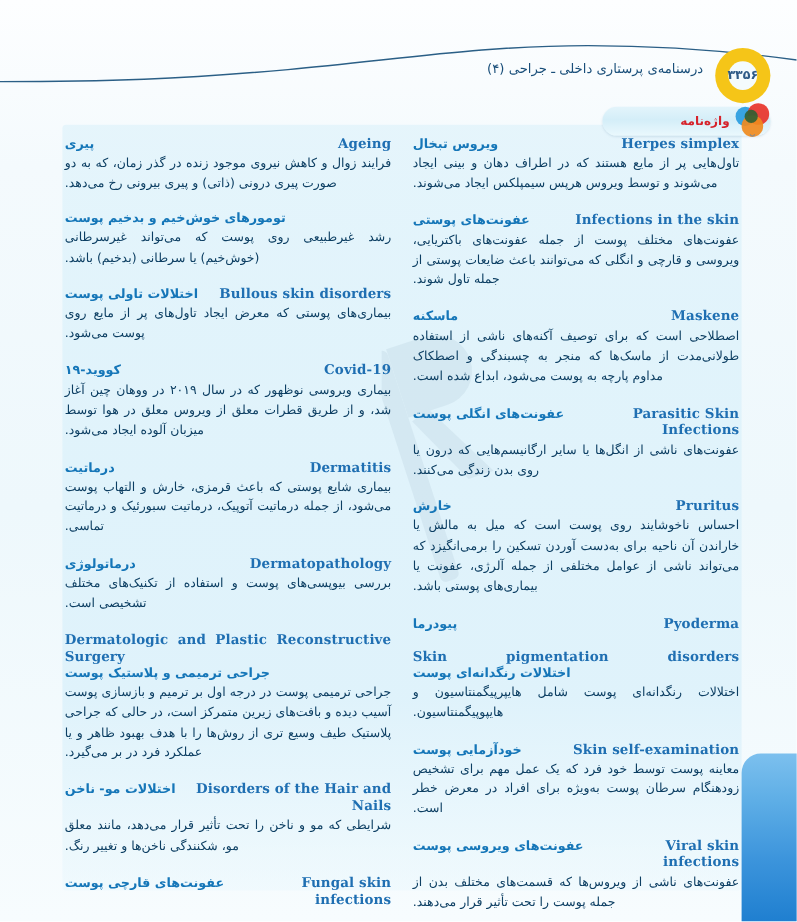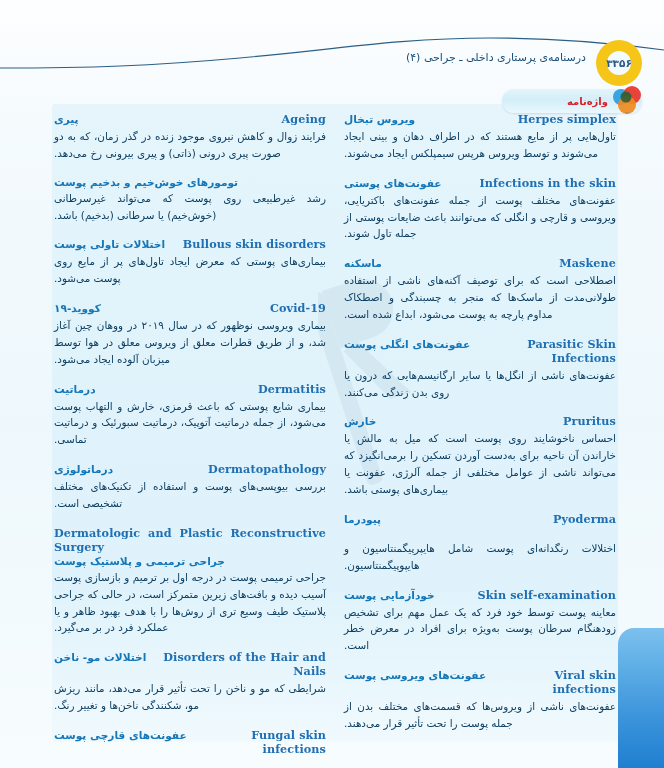--- a/index.html
+++ b/index.html
@@ -318,21 +318,21 @@
           <span class="term-fa">جراحی ترمیمی و پلاستیک پوست</span>
         </div>
         <div class="definition">جراحی ترمیمی پوست در درجه اول بر ترمیم و بازسازی پوست آسیب دیده و بافت‌های زیرین متمرکز است، در حالی که جراحی پلاستیک طیف وسیع تری از روش‌ها را با هدف بهبود ظاهر و یا عملکرد فرد در بر می‌گیرد.</div>
       </div>
 
       <div class="entry">
         <div class="entry-heads">
           <span class="term-en">Disorders of the Hair and Nails</span>
           <span class="term-fa">اختلالات مو- ناخن</span>
         </div>
-        <div class="definition">شرایطی که مو و ناخن را تحت تأثیر قرار می‌دهد، مانند ریزش مو، شکنندگی ناخن‌ها و تغییر رنگ.</div>
+        <div class="definition">شرایطی که مو و ناخن را تحت تأثیر قرار می‌دهد، مانند معلق مو، شکنندگی ناخن‌ها و تغییر رنگ.</div>
       </div>
 
       <div class="entry">
         <div class="entry-heads">
           <span class="term-en">Fungal skin infections</span>
           <span class="term-fa">عفونت‌های قارچی پوست</span>
         </div>
 
       </div>
     </div>
@@ -379,20 +379,24 @@
       </div>
 
       <div class="entry">
         <div class="entry-heads">
           <span class="term-en">Pyoderma</span>
           <span class="term-fa">پیودرما</span>
         </div>
       </div>
 
       <div class="entry">
+        <div class="entry-heads stacked">
+          <span class="term-en">Skin pigmentation disorders</span>
+          <span class="term-fa">اختلالات رنگدانه‌ای پوست</span>
+        </div>
         <div class="definition">اختلالات رنگدانه‌ای پوست شامل هایپرپیگمنتاسیون و هایپوپیگمنتاسیون.</div>
       </div>
 
       <div class="entry">
         <div class="entry-heads">
           <span class="term-en">Skin self-examination</span>
           <span class="term-fa">خودآزمایی پوست</span>
         </div>
         <div class="definition">معاینه پوست توسط خود فرد که یک عمل مهم برای تشخیص زودهنگام سرطان پوست به‌ویژه برای افراد در معرض خطر است.</div>
       </div>

